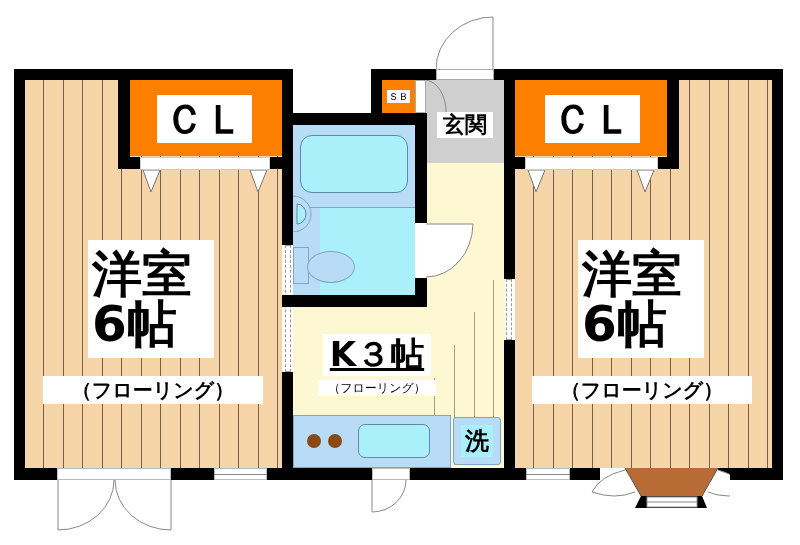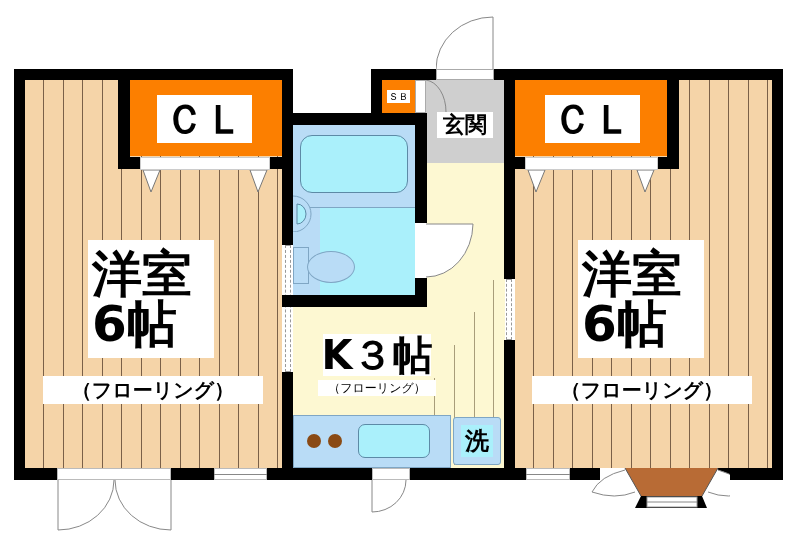--- a/index.html
+++ b/index.html
@@ -77,21 +77,21 @@
 <div class="abs" style="left:307px;top:251px;width:46px;height:30px;border-radius:50%;background:#b9dcf6;border:1px solid #7fa6c4;"></div>
 
 <div class="abs" style="left:293px;top:415px;width:158px;height:53px;background:#b9dcf6;border:1px solid #7fa6c4;box-sizing:border-box;"></div>
 <div class="burner" style="left:307px;top:434px;"></div>
 <div class="burner" style="left:328px;top:434px;"></div>
 <div class="tub" style="left:358px;top:424px;width:72px;height:34px;border-radius:7px;"></div>
 
 <div class="abs" style="left:453px;top:417px;width:48px;height:48px;background:#b9dcf6;border:1px solid #7fa6c4;border-radius:3px;box-sizing:border-box;"></div>
 <div class="label-box" style="left:461px;top:425px;width:32px;height:32px;font-size:24px;background:#aaf0fb;">洗</div>
 
-<div class="label-box" style="left:323px;top:334px;width:108px;height:42px;font-size:40px;">K３帖</div>
+<div class="label-box" style="left:323px;top:334px;width:108px;height:42px;font-size:34px;text-decoration:underline;">K３帖</div>
 <div class="label-box" style="left:318px;top:380px;width:118px;height:16px;font-size:12px;font-weight:normal;">（フローリング）</div>
 
 <div class="wall" style="left:14px;top:69px;width:278px;height:11px;"></div>
 <div class="wall" style="left:14px;top:69px;width:11px;height:411px;"></div>
 <div class="wall" style="left:14px;top:468px;width:43px;height:12px;"></div>
 <div class="wall" style="left:171px;top:468px;width:43px;height:12px;"></div>
 <div class="wall" style="left:267px;top:468px;width:105px;height:12px;"></div>
 <div class="wall" style="left:410px;top:468px;width:190px;height:12px;"></div>
 <div class="wall" style="left:718px;top:468px;width:65px;height:12px;"></div>
 

